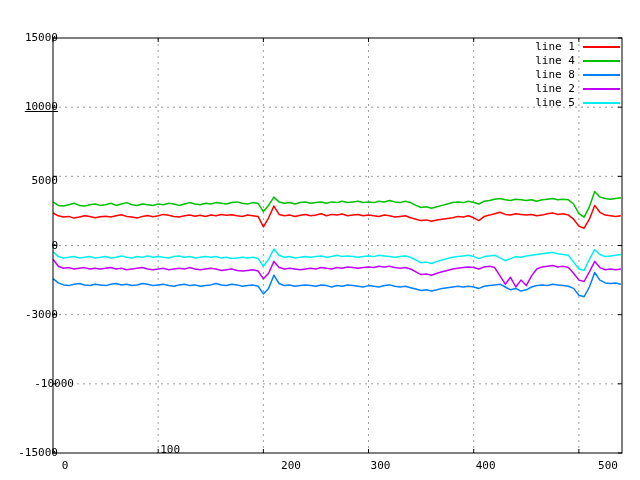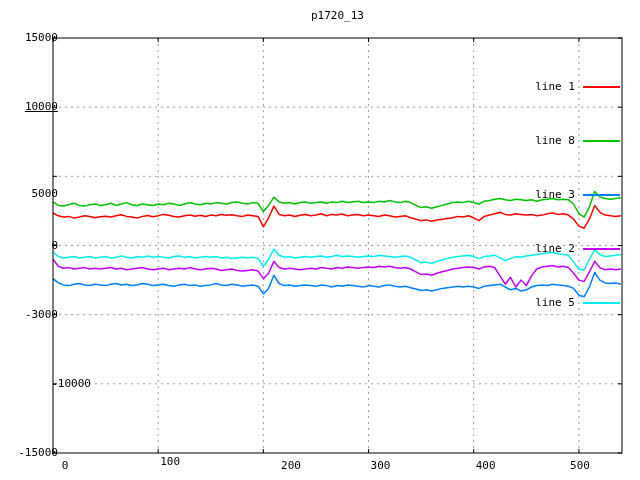--- a/index.html
+++ b/index.html
@@ -10,29 +10,28 @@
   }
   .chart-title{
     position:absolute;top:10px;left:53px;width:569px;
     text-align:center;font-size:11px;line-height:12px;
   }
   .plot-svg{position:absolute;left:0;top:0;}
   .tick-label{position:absolute;font-size:11px;line-height:12px;margin-left:12px;}
   .x-tick-label{text-align:center;width:48px;}
   .y-tick-label{text-align:right;width:46px;}
   .legend{position:absolute;top:40px;right:20px;}
-  .legend-row{display:flex;align-items:center;justify-content:flex-end;height:14px;margin-top:40px;}
+  .legend-row{display:flex;align-items:center;justify-content:flex-end;height:14px;}
   .legend-label{font-size:11px;line-height:12px;margin-right:8px;}
   .legend-swatch{display:inline-block;width:37px;height:2px;}
 </style>
 </head>
 <body>
 
 <div class="screen">
-  <div class="chart-title">p1720_13</div>
   <svg class="plot-svg" width="640" height="480">
     <g id="grid-layer">
         <line x1="158.17560073937153" y1="38" x2="158.17560073937153" y2="453" stroke="#9e9e9e" stroke-width="1" stroke-dasharray="2 4"></line>
         <line x1="263.35120147874306" y1="38" x2="263.35120147874306" y2="453" stroke="#9e9e9e" stroke-width="1" stroke-dasharray="2 4"></line>
         <line x1="368.5268022181146" y1="38" x2="368.5268022181146" y2="453" stroke="#9e9e9e" stroke-width="1" stroke-dasharray="2 4"></line>
         <line x1="473.70240295748613" y1="38" x2="473.70240295748613" y2="453" stroke="#9e9e9e" stroke-width="1" stroke-dasharray="2 4"></line>
         <line x1="578.8780036968577" y1="38" x2="578.8780036968577" y2="453" stroke="#9e9e9e" stroke-width="1" stroke-dasharray="2 4"></line>
         <line x1="53" y1="383.8333333333333" x2="622" y2="383.8333333333333" stroke="#9e9e9e" stroke-width="1" stroke-dasharray="2 4"></line>
         <line x1="53" y1="314.66666666666663" x2="622" y2="314.66666666666663" stroke="#9e9e9e" stroke-width="1" stroke-dasharray="2 4"></line>
         <line x1="53" y1="245.5" x2="622" y2="245.5" stroke="#9e9e9e" stroke-width="1" stroke-dasharray="2 4"></line>
@@ -71,46 +70,46 @@
         <line x1="53" y1="176.33333333333331" x2="57" y2="176.33333333333331" stroke="#000000" stroke-width="1"></line>
         <line x1="622" y1="176.33333333333331" x2="618" y2="176.33333333333331" stroke="#000000" stroke-width="1"></line>
         <line x1="53" y1="107.16666666666669" x2="57" y2="107.16666666666669" stroke="#000000" stroke-width="1"></line>
         <line x1="622" y1="107.16666666666669" x2="618" y2="107.16666666666669" stroke="#000000" stroke-width="1"></line>
         <line x1="53" y1="38" x2="57" y2="38" stroke="#000000" stroke-width="1"></line>
         <line x1="622" y1="38" x2="618" y2="38" stroke="#000000" stroke-width="1"></line>
       </g>
   </svg>
   <div id="x-labels">
       <div class="tick-label x-tick-label" style="left: 29px; top: 460px;">0</div>
-      <div class="tick-label x-tick-label" style="left: 134.176px; top: 456px;">100</div>
+      <div class="tick-label x-tick-label" style="left: 134.176px; top: 444px;">100</div>
       <div class="tick-label x-tick-label" style="left: 255px; top: 460px;">200</div>
       <div class="tick-label x-tick-label" style="left: 344.527px; top: 460px;">300</div>
       <div class="tick-label x-tick-label" style="left: 449.702px; top: 460px;">400</div>
-      <div class="tick-label x-tick-label" style="left: 544px; top: 460px;">500</div>
+      <div class="tick-label x-tick-label" style="left: 572px; top: 460px;">500</div>
     </div>
   <div id="y-labels">
       <div class="tick-label y-tick-label" style="left: 0px; top: 447px;">-15000</div>
-      <div class="tick-label y-tick-label" style="left: 17px; top: 377.833px; padding-left: 16px;">-10000</div>
+      <div class="tick-label y-tick-label" style="left: 0px; top: 377.833px; padding-left: 16px;">-10000</div>
       <div class="tick-label y-tick-label" style="left: 0px; top: 308.667px;">-3000</div>
       <div class="tick-label y-tick-label" style="left: 0px; top: 239.5px;">0</div>
-      <div class="tick-label y-tick-label" style="left: 0px; top: 188px;">5000</div>
+      <div class="tick-label y-tick-label" style="left: 0px; top: 175px;">5000</div>
       <div class="tick-label y-tick-label" style="left: 0px; top: 101.167px; text-decoration: underline;">10000</div>
       <div class="tick-label y-tick-label" style="left: 0px; top: 32px;">15000</div>
     </div>
   <div class="legend" id="legend">
       <div class="legend-row">
         <span class="legend-label">line 1</span>
         <span class="legend-swatch" style="background: rgb(255, 0, 0);"></span>
       </div>
       <div class="legend-row">
-        <span class="legend-label">line 8</span>
+        <span class="legend-label">line 4</span>
         <span class="legend-swatch" style="background: rgb(0, 192, 0);"></span>
       </div>
       <div class="legend-row">
-        <span class="legend-label">line 3</span>
+        <span class="legend-label">line 8</span>
         <span class="legend-swatch" style="background: rgb(0, 128, 255);"></span>
       </div>
       <div class="legend-row">
         <span class="legend-label">line 2</span>
         <span class="legend-swatch" style="background: rgb(192, 0, 255);"></span>
       </div>
       <div class="legend-row">
         <span class="legend-label">line 5</span>
         <span class="legend-swatch" style="background: rgb(0, 238, 238);"></span>
       </div>

